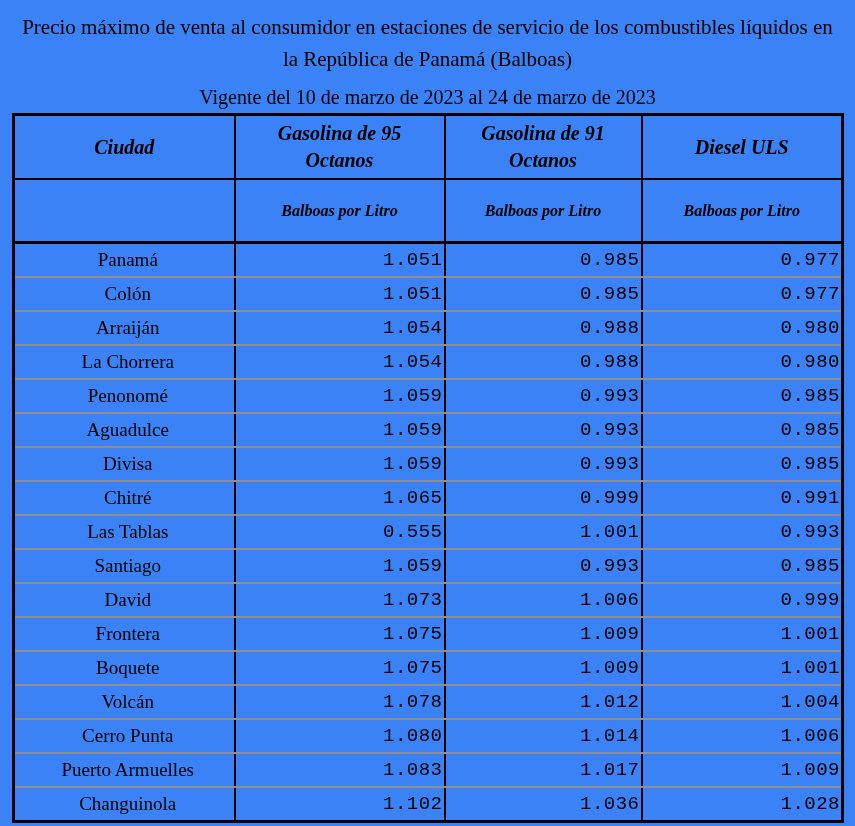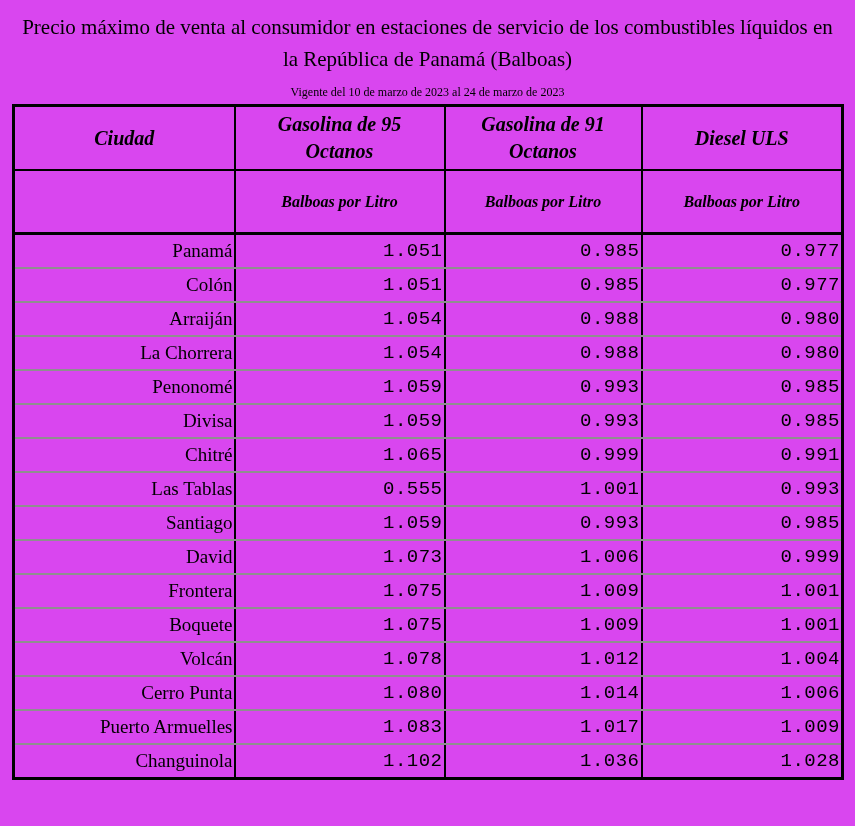--- a/index.html
+++ b/index.html
@@ -4,36 +4,36 @@
 <style>
   html, body {
     margin: 0;
     padding: 0;
     background: #ffffff;
   }
   .page {
     position: relative;
     width: 855px;
     height: 826px;
-    background: #d946ef;
+    background: #3b82f6;
     font-family: "Liberation Serif", "DejaVu Serif", serif;
     color: #000000;
     overflow: hidden;
   }
   .title {
     margin: 12px auto 0 auto;
     max-width: 812px;
     text-align: center;
     font-size: 21px;
     line-height: 1.5;
   }
   .subtitle {
     margin: 11px auto 0 auto;
     text-align: center;
-    font-size: 12px;
+    font-size: 20px;
     line-height: 1.1;
   }
   table.price-table {
     border-collapse: collapse;
     table-layout: fixed;
     width: 829px;
     margin: 5px 0 0 12px;
     border: 3px solid #000000;
   }
   .price-table th, .price-table td {
@@ -65,21 +65,21 @@
   .price-table tbody td {
     height: 30px;
     border-bottom: 2px solid #8f8f8f;
     font-size: 19px;
     vertical-align: middle;
   }
   .price-table tbody tr:last-child td {
     border-bottom: 3px solid #000000;
   }
   .price-table tbody td.city-cell {
-    text-align: right;
+    text-align: center;
     padding-left: 8px;
   }
   .price-table tbody td.value-cell {
     text-align: right;
     letter-spacing: 0.5px;
     font-family: Liberation Mono, monospace;
   }
 </style>
 </head>
 <body>
@@ -141,20 +141,26 @@
     </tr>
 
 
     <tr>
       <td class="city-cell">Penonomé</td>
       <td class="value-cell">1.059</td>
       <td class="value-cell">0.993</td>
       <td class="value-cell">0.985</td>
     </tr>
 
+    <tr>
+      <td class="city-cell">Aguadulce</td>
+      <td class="value-cell">1.059</td>
+      <td class="value-cell">0.993</td>
+      <td class="value-cell">0.985</td>
+    </tr>
 
     <tr>
       <td class="city-cell">Divisa</td>
       <td class="value-cell">1.059</td>
       <td class="value-cell">0.993</td>
       <td class="value-cell">0.985</td>
     </tr>
 
     <tr>
       <td class="city-cell">Chitré</td>

